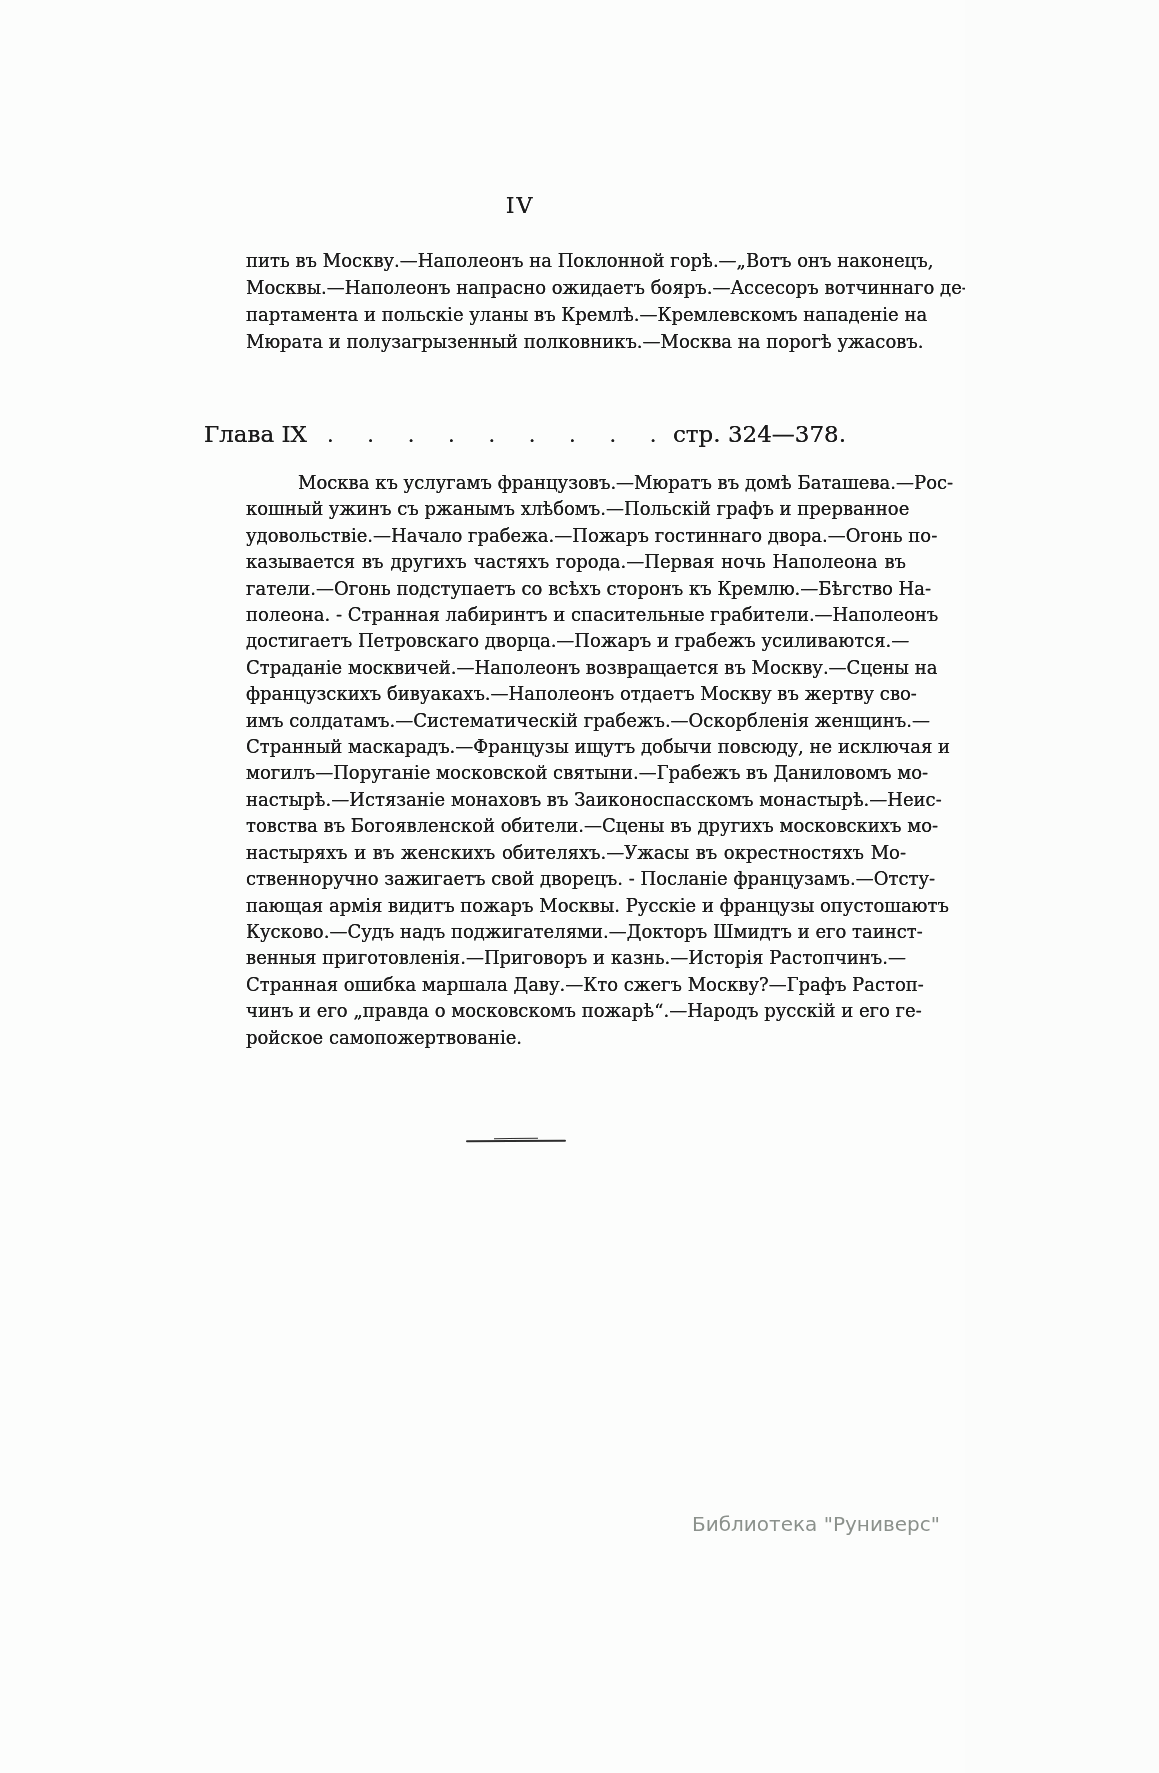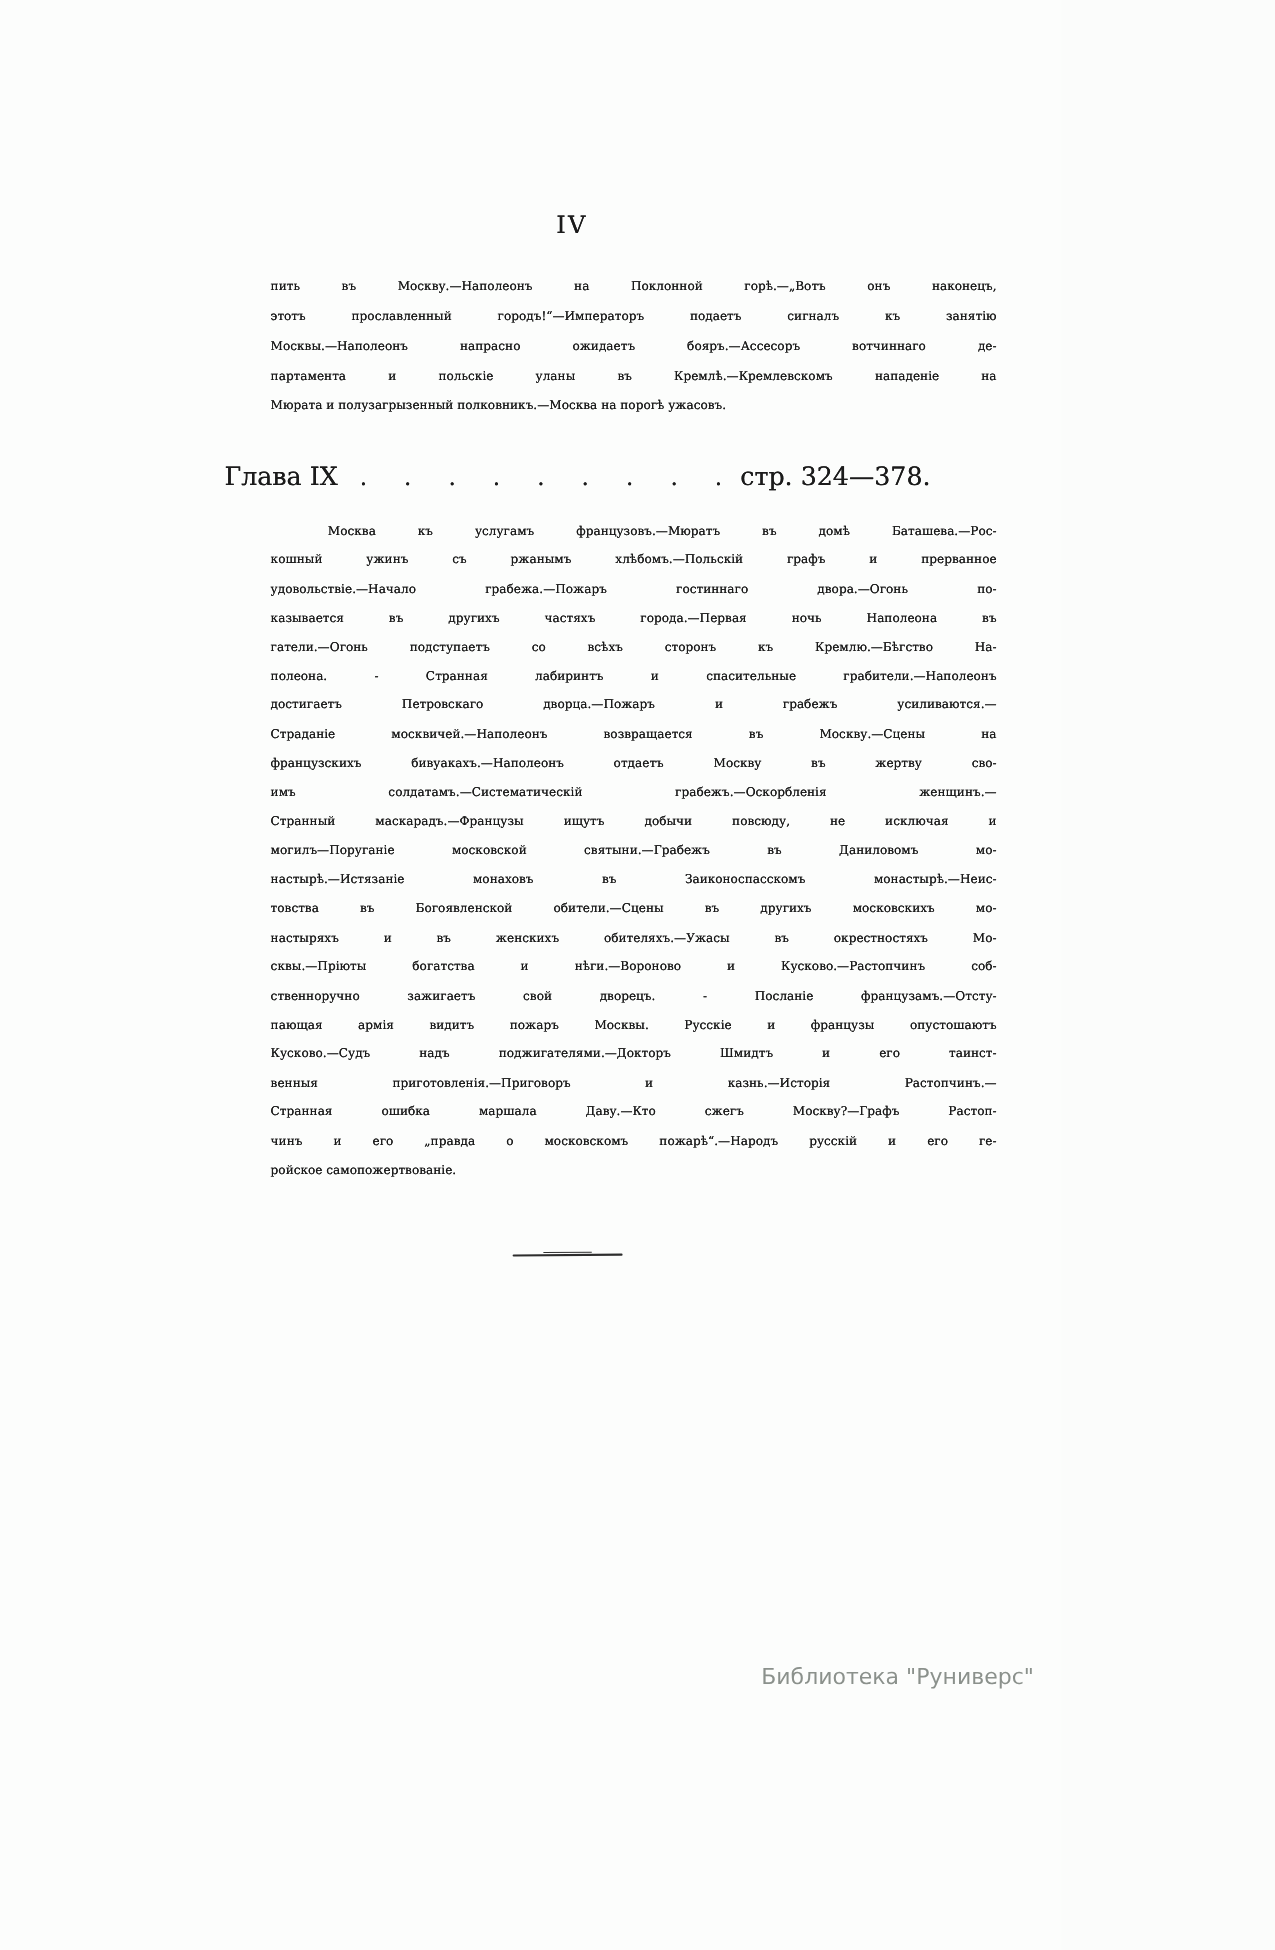--- a/index.html
+++ b/index.html
@@ -19,21 +19,21 @@
     position: absolute;
     top: 193px; left: 0; width: 1040px;
     text-align: center;
     font-size: 22px;
     letter-spacing: 2px;
     text-shadow: 0 0 0.5px currentColor;
   }
   .toc-block {
     position: absolute;
     left: 246px; width: 660px;
-    font-size: 11px;
+    font-size: 18px;
     text-shadow: 0 0 0.4px currentColor;
   }
   .block-ch8 { top: 247px; line-height: 27px; }
   .block-ch9 { top: 470px; line-height: 26.4px; }
   .tl {
     text-align: justify;
     text-align-last: justify;
     white-space: nowrap;
   }
   .tl.short { text-align-last: left; }
@@ -81,21 +81,20 @@
 </style>
 </head>
 <body>
 
 <div class="page">
 
   <div class="page-number">IV</div>
 
   <div class="toc-block block-ch8">
     <div class="tl">пить въ Москву.—Наполеонъ на Поклонной горѣ.—„Вотъ онъ наконецъ,</div>
-    <div class="tl">этотъ прославленный городъ!“—Императоръ подаетъ сигналъ къ занятію</div>
     <div class="tl">Москвы.—Наполеонъ напрасно ожидаетъ бояръ.—Ассесоръ вотчиннаго де-</div>
     <div class="tl">партамента и польскіе уланы въ Кремлѣ.—Кремлевскомъ нападеніе на</div>
     <div class="tl short">Мюрата и полузагрызенный полковникъ.—Москва на порогѣ ужасовъ.</div>
   </div>
 
   <div class="chapter-heading">
     <span class="title">Глава IX</span>
     <span class="dots">. . . . . . . . . . . .</span>
     <span class="pages">стр. 324—378.</span>
   </div>
@@ -109,21 +108,20 @@
     <div class="tl">полеона. - Странная лабиринтъ и спасительные грабители.—Наполеонъ</div>
     <div class="tl">достигаетъ Петровскаго дворца.—Пожаръ и грабежъ усиливаются.—</div>
     <div class="tl">Страданіе москвичей.—Наполеонъ возвращается въ Москву.—Сцены на</div>
     <div class="tl">французскихъ бивуакахъ.—Наполеонъ отдаетъ Москву въ жертву сво-</div>
     <div class="tl">имъ солдатамъ.—Систематическій грабежъ.—Оскорбленія женщинъ.—</div>
     <div class="tl">Странный маскарадъ.—Французы ищутъ добычи повсюду, не исключая и</div>
     <div class="tl">могилъ—Поруганіе московской святыни.—Грабежъ въ Даниловомъ мо-</div>
     <div class="tl">настырѣ.—Истязаніе монаховъ въ Заиконоспасскомъ монастырѣ.—Неис-</div>
     <div class="tl">товства въ Богоявленской обители.—Сцены въ другихъ московскихъ мо-</div>
     <div class="tl">настыряхъ и въ женскихъ обителяхъ.—Ужасы въ окрестностяхъ Мо-</div>
-    <div class="tl">сквы.—Пріюты богатства и нѣги.—Вороново и Кусково.—Растопчинъ соб-</div>
     <div class="tl">ственноручно зажигаетъ свой дворецъ. - Посланіе французамъ.—Отсту-</div>
     <div class="tl">пающая армія видитъ пожаръ Москвы. Русскіе и французы опустошаютъ</div>
     <div class="tl">Кусково.—Судъ надъ поджигателями.—Докторъ Шмидтъ и его таинст-</div>
     <div class="tl">венныя приготовленія.—Приговоръ и казнь.—Исторія Растопчинъ.—</div>
     <div class="tl">Странная ошибка маршала Даву.—Кто сжегъ Москву?—Графъ Растоп-</div>
     <div class="tl">чинъ и его „правда о московскомъ пожарѣ“.—Народъ русскій и его ге-</div>
     <div class="tl short">ройское самопожертвованіе.</div>
   </div>
 
   <div class="divider"></div>

